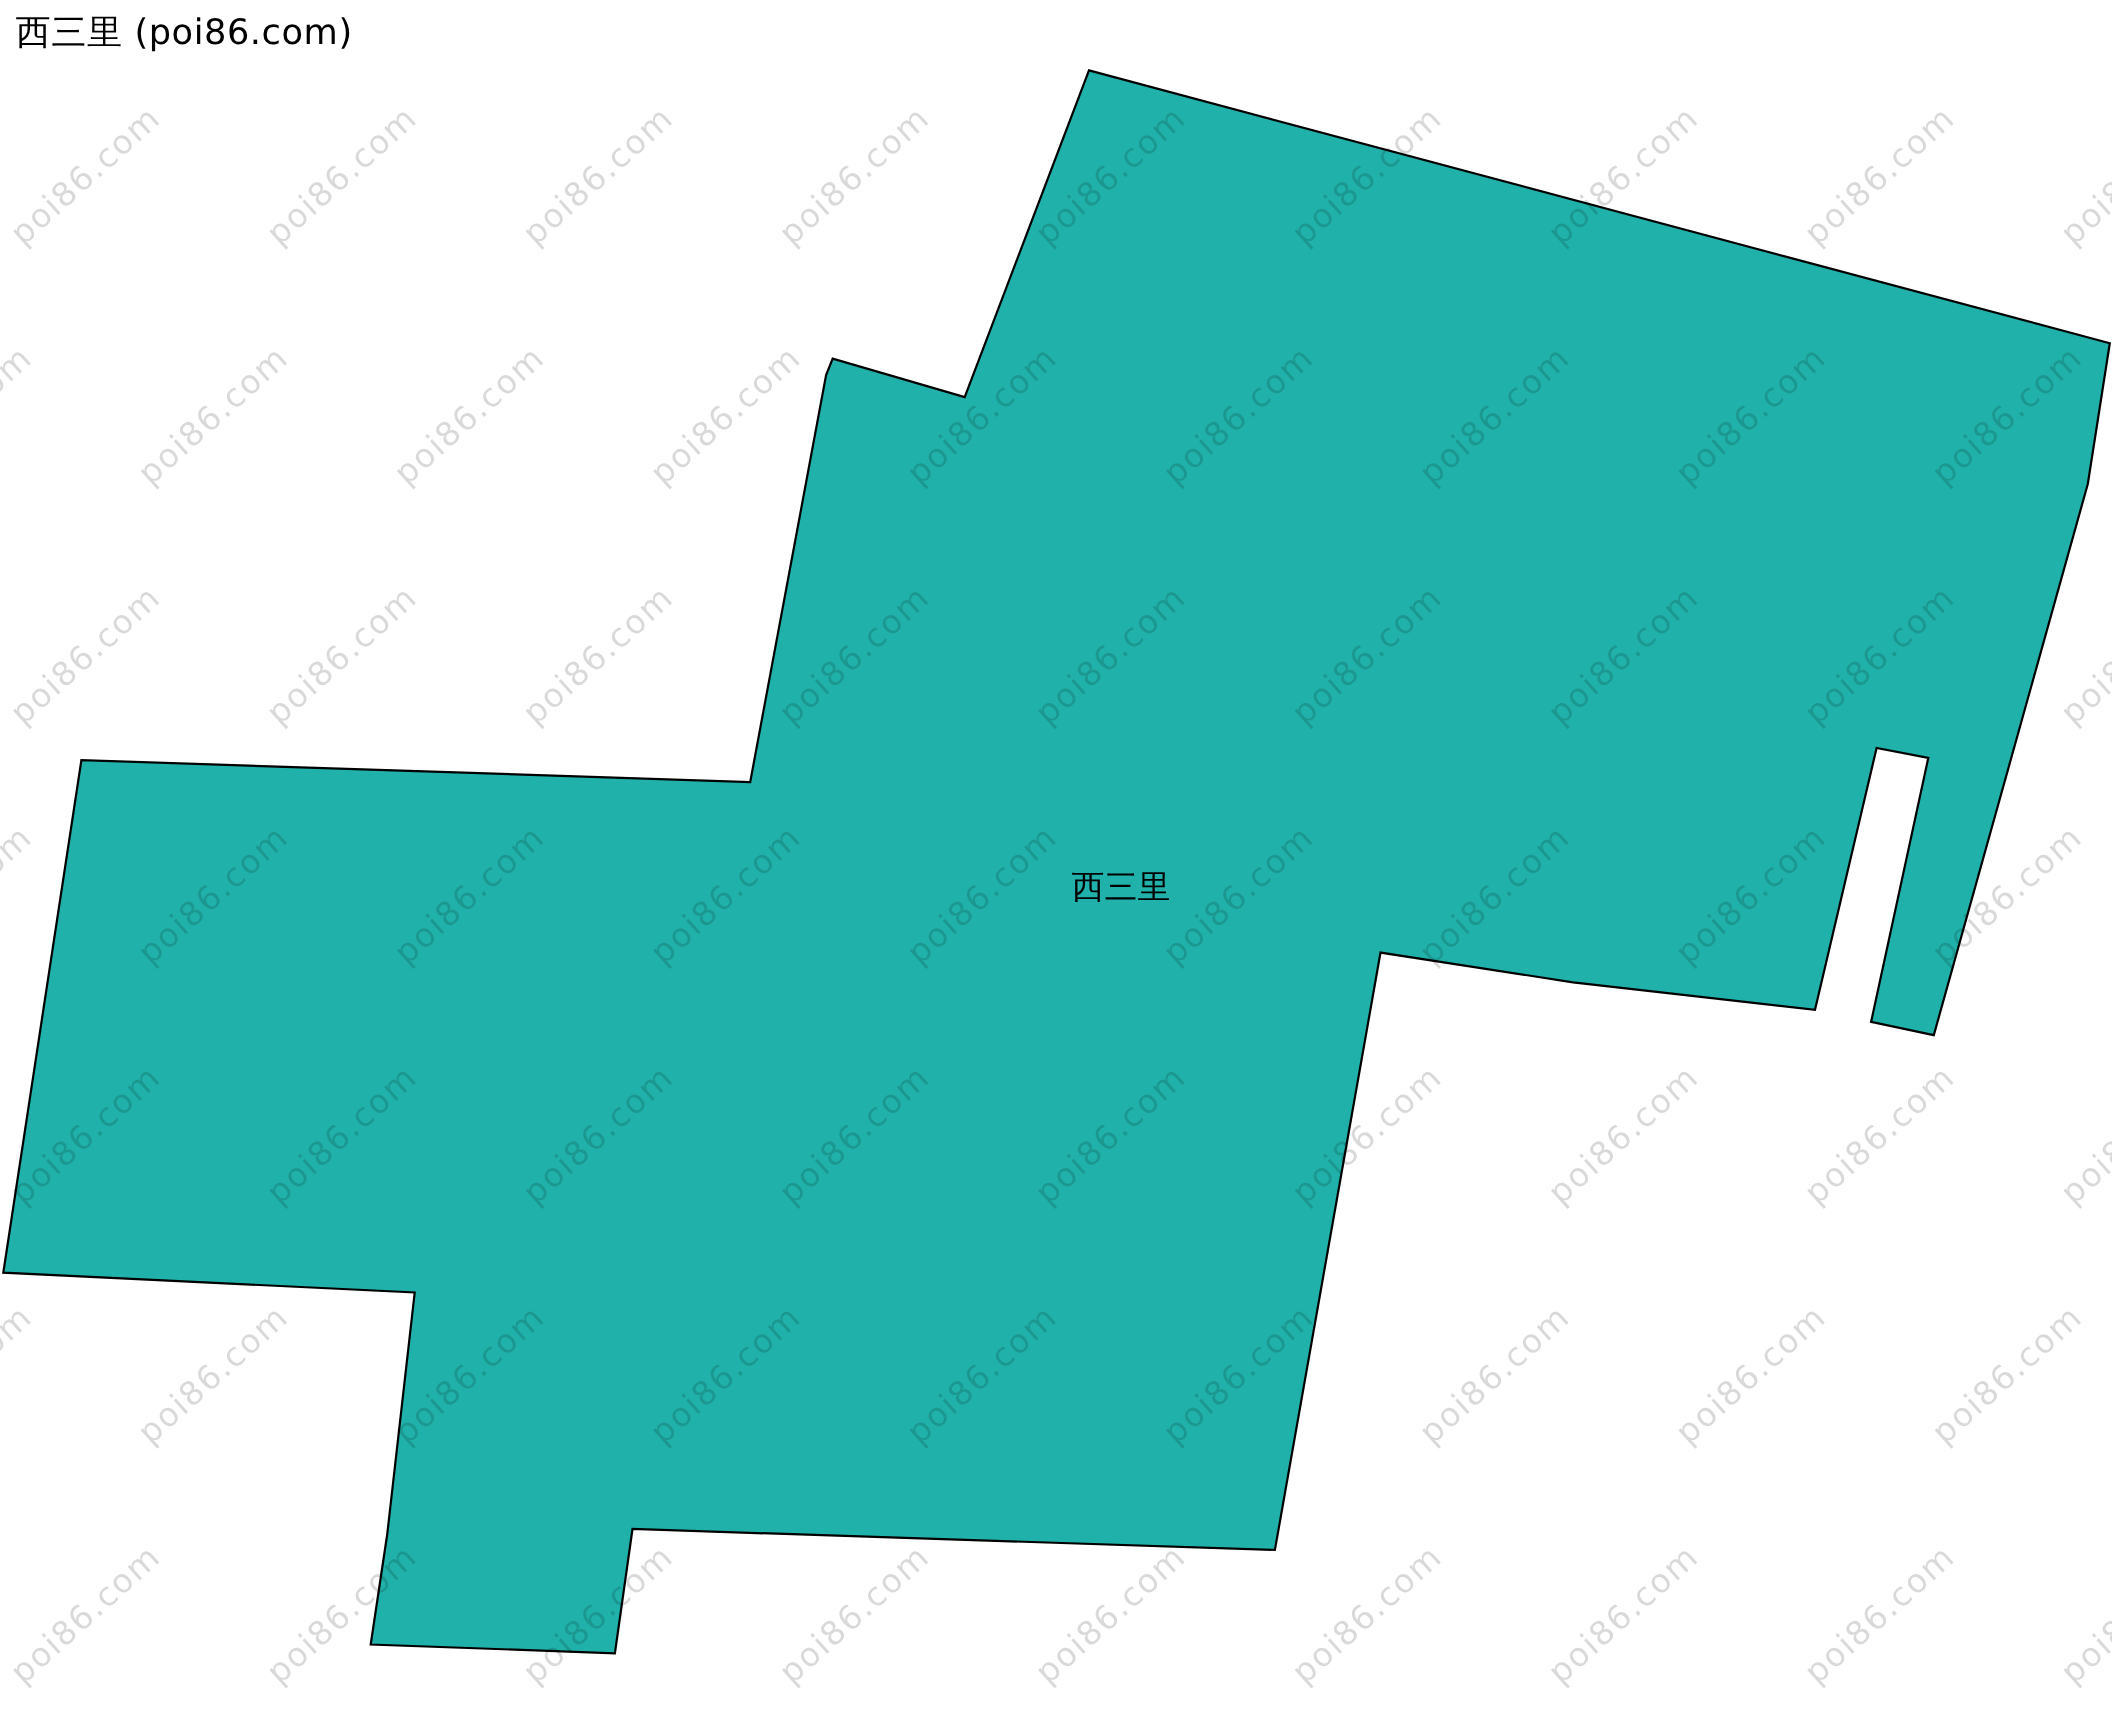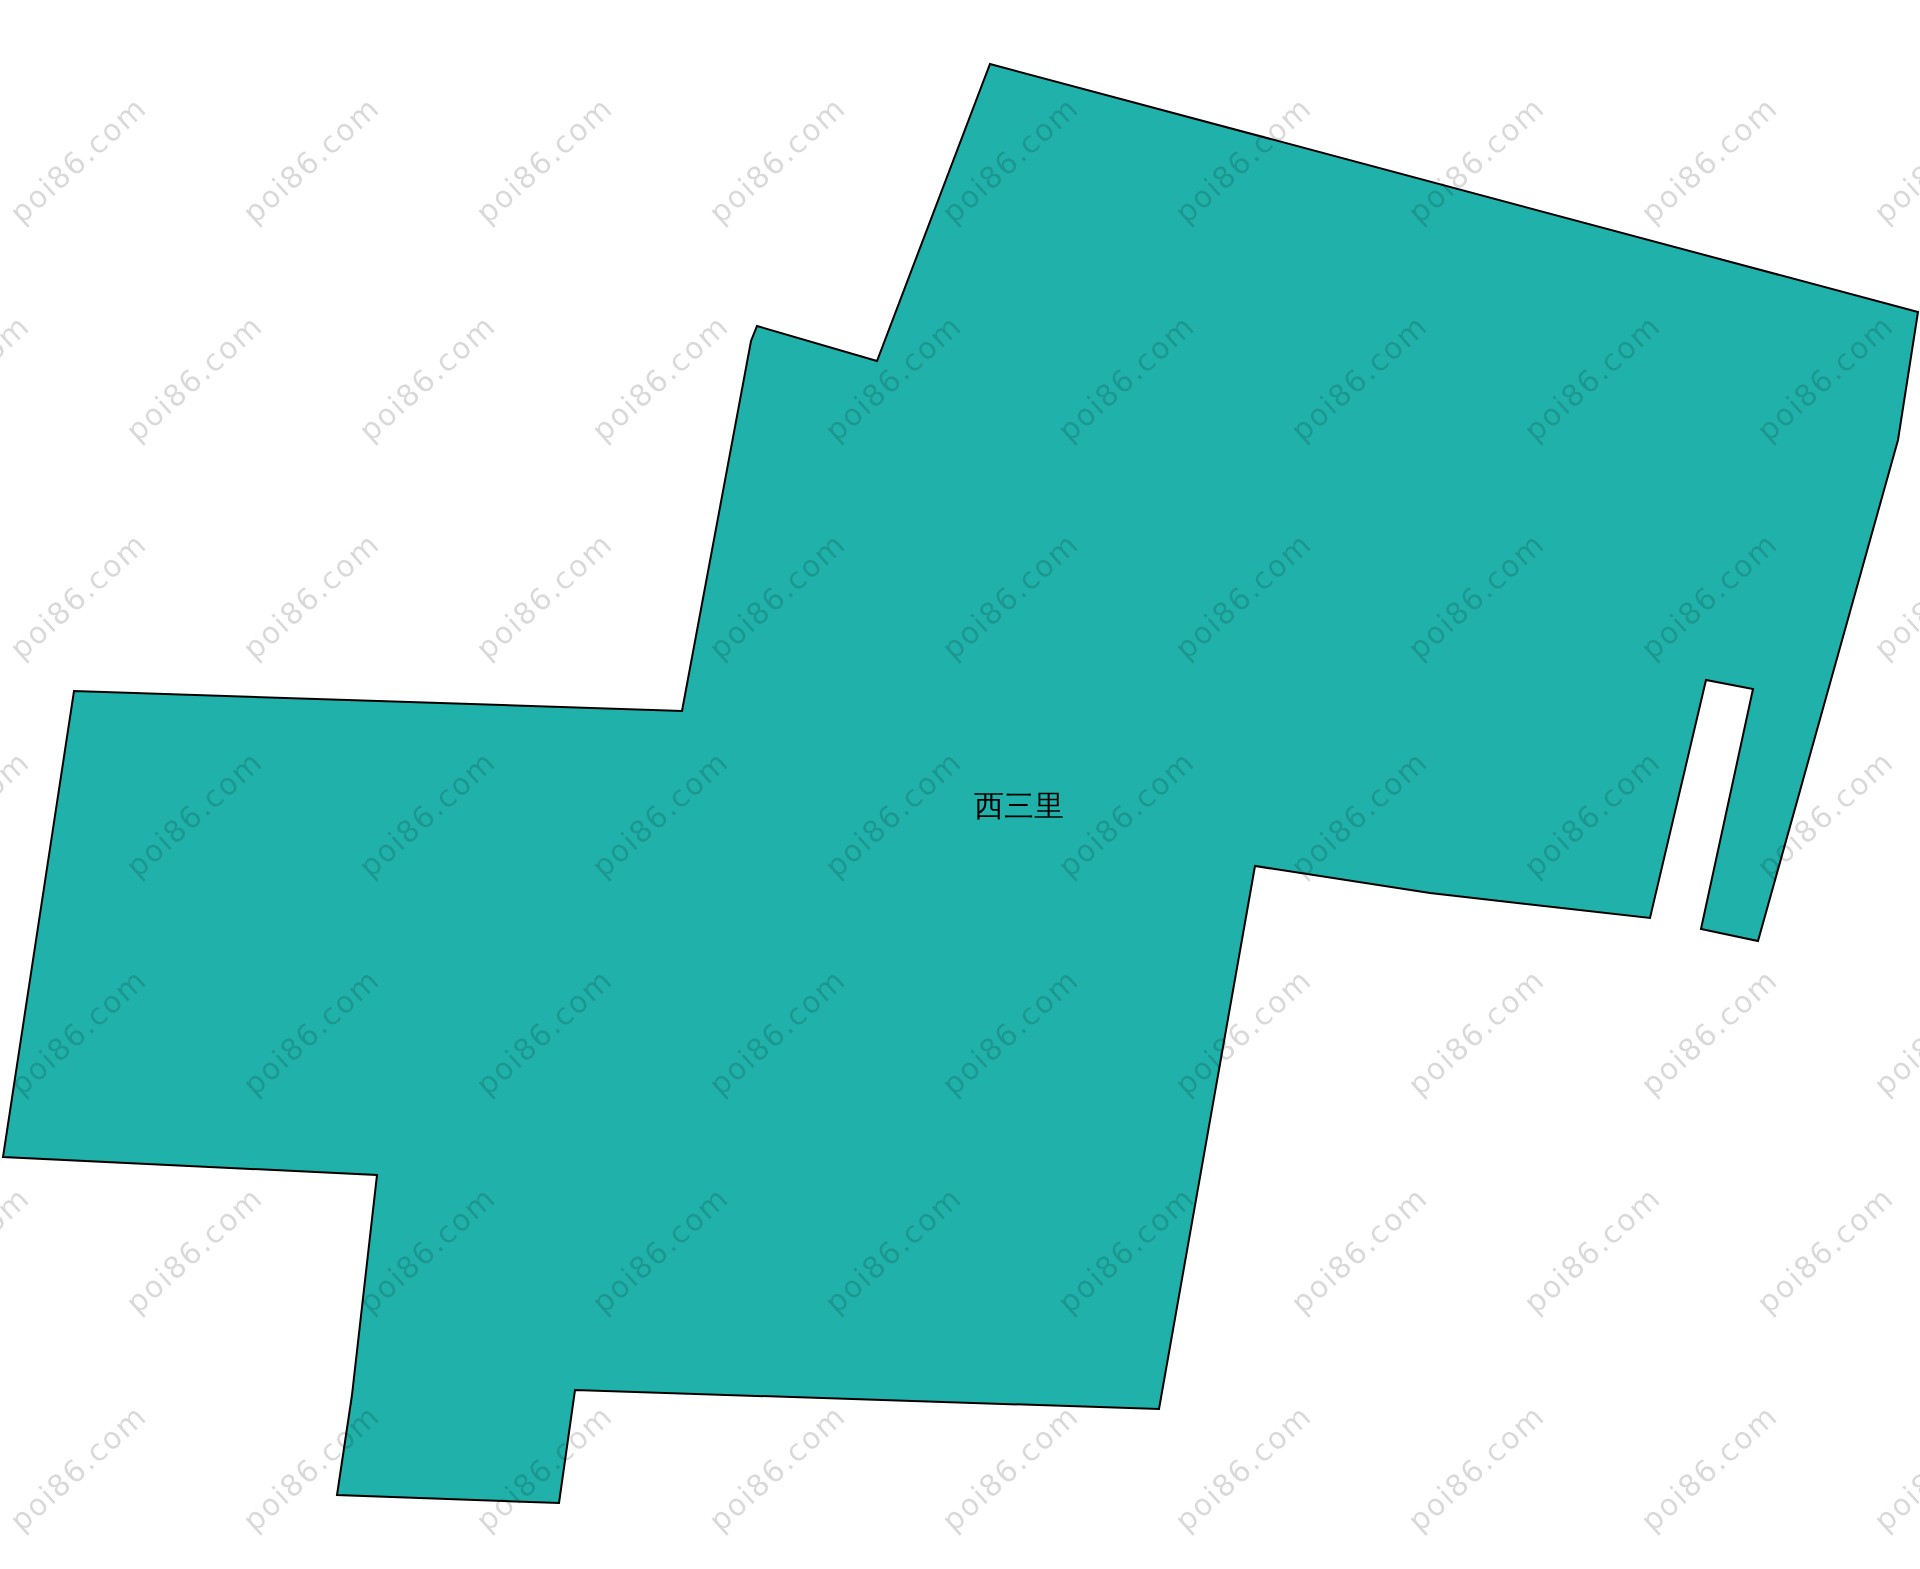--- a/index.html
+++ b/index.html
@@ -57,20 +57,21 @@
     color: rgba(0, 0, 0, 0.15);
     white-space: nowrap;
     font-family: "DejaVu Sans", "Liberation Sans", sans-serif;
   }
 </style>
 </head>
 <body>
 
 <div class="stage">
 
+  <h1 class="page-title">西三里 (poi86.com)</h1>
 
   <svg class="map-svg" viewBox="0 0 1920 1569" xmlns="http://www.w3.org/2000/svg">
     <polygon id="region-polygon" stroke="#000000" stroke-width="2" stroke-linejoin="miter" points="990,64 1918,312 1898,440 1758,941 1701,929 1753,689 1706,680 1650,918 1430,893 1255,866 1159,1409 575,1390 559,1503 337,1495 352,1395 377,1175 3,1157 74,691 682,711 751,341 757,326 877,361" fill="#20B2AA"></polygon>
     <text class="region-label" x="1019" y="816" text-anchor="middle">西三里</text>
   </svg>
 
   <div class="watermark-layer">
       <span class="watermark-tile" style="left: 78px; top: 160px;">poi86.com</span>
       <span class="watermark-tile" style="left: 311px; top: 160px;">poi86.com</span>
       <span class="watermark-tile" style="left: 544px; top: 160px;">poi86.com</span>

